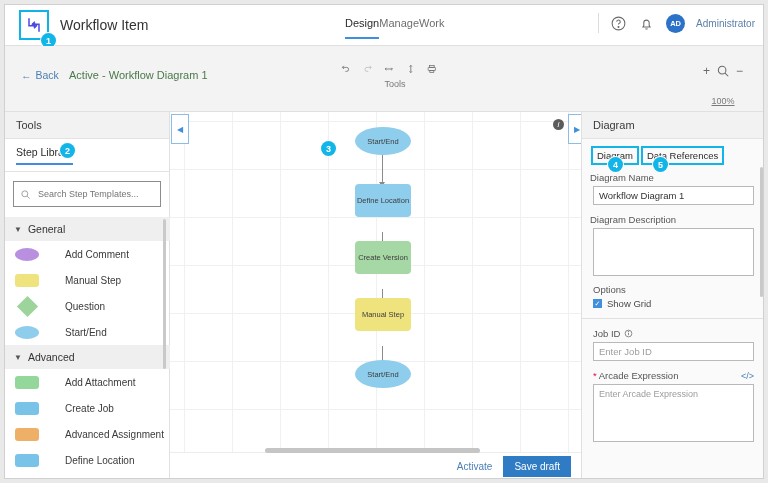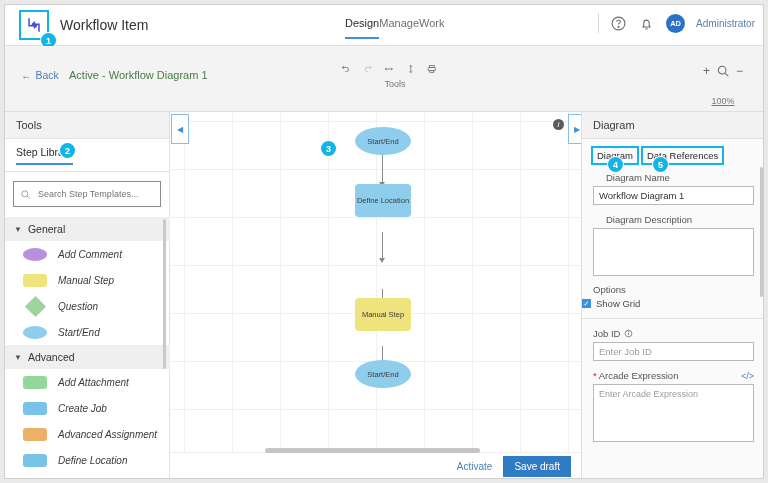--- a/index.html
+++ b/index.html
@@ -60,22 +60,22 @@
   .steplib-tab{ font-size:10.5px; color:#2b2b2b; padding-bottom:5px; border-bottom:2px solid #3f8fdd; cursor:pointer; }
   .badge2{ left:55px; top:31px; position:absolute; }
   .searchwrap{ margin:9px 8px 0 8px; height:26px; border:1px solid #8c8c8c;
                display:flex; align-items:center; padding:0 6px; background:#fff; }
   .search-input{ border:0; outline:0; font-size:9px; color:#9a9a9a; width:100%;
                  font-family:"Liberation Sans", sans-serif; background:transparent; }
   .liblist{ position:absolute; left:0; top:105px; width:165px; height:263px; overflow:hidden; }
   .group-head{ height:24px; background:#efefef; display:flex; align-items:center;
                padding-left:9px; gap:6px; font-size:10.5px; color:#333; }
   .chev{ font-size:8px; color:#555; }
-  .lib-item{ height:26px; display:flex; align-items:center; padding-left:18px; gap:11px;
-             font-size:10px; color:#3a3a3a; cursor:pointer;font-style:italic; }
+  .lib-item{ height:26px; display:flex; align-items:center; padding-left:10px; gap:26px;
+             font-size:10px; color:#3a3a3a; cursor:pointer; }
   .swatch{ width:24px; height:13px; }
   .sw-round{ border-radius:50%; }
   .sw-rect{ border-radius:3px; }
   .sw-diamond{ width:15px; height:15px; transform:rotate(45deg); }
   .lib-scroll{ position:absolute; right:4px; top:2px; width:3px; height:150px;
                background:#c9c9c9; border-radius:2px; }
 
   
   .canvas{ position:absolute; left:165px; top:107px; width:411px; height:340px;
            background:#fff; overflow:hidden;
@@ -108,27 +108,27 @@
   
   .rightpanel{ position:absolute; left:576px; top:107px; width:184px; height:368px;
                background:#fafafa; border-left:1px solid #e0e0e0; overflow:hidden; }
   .rp-head{ height:27px; background:#f2f2f2; border-bottom:1px solid #e3e3e3;
             display:flex; align-items:center; padding-left:11px; font-size:11px; color:#3a3a3a; }
   .rp-tabs{ display:flex; gap:6px; padding:9px 0 0 11px; position:relative; }
   .rp-tab{ font-size:9.5px; color:#2b2b2b; padding:2px 4px; cursor:pointer;
            outline:2px solid #12b5e8; }
   .badge4{ left:26px; top:45px; position:absolute; }
   .badge5{ left:71px; top:45px; position:absolute; }
-  .field-label{ font-size:9.5px; color:#555; margin:9px 0 3px 24px; }
+  .field-label{ font-size:9.5px; color:#555; margin:9px 0 3px 8px; }
   .text-input{ margin:0 11px; height:19px; border:1px solid #b9b9b9; background:#fff;
                display:flex; align-items:center; padding:0 5px; font-size:9.5px; color:#333; }
   .text-area{ margin:0 11px; height:48px; border:1px solid #b9b9b9; background:#fff;
               padding:4px 5px; font-size:9px; color:#9c9c9c; }
   .opt-label{ font-size:9.5px; color:#555; margin:8px 0 3px 11px; }
-  .checkrow{ display:flex; align-items:center; gap:5px; }
+  .checkrow{ display:flex; align-items:center; gap:5px; margin-left:11px; }
   .checkbox{ width:9px; height:9px; background:#3f8fdd; border:1px solid #3f8fdd;
              color:#fff; font-size:7px; display:flex; align-items:center; justify-content:center; }
   .check-label{ font-size:9.5px; color:#4a4a4a; }
   .rp-sep{ margin:9px 0 0 0; height:1px; background:#e0e0e0; }
   .section-title{ font-size:10px; color:#333; margin:9px 0 2px 11px; }
   .lbl-row{ display:flex; align-items:center; gap:4px; margin:9px 0 3px 11px; font-size:9.5px; color:#555; }
   .lbl-row-sp{ display:flex; align-items:center; justify-content:space-between;
                margin:9px 11px 3px 11px; font-size:9.5px; color:#555;text-align:center; }
   .req-star{ color:#d14; margin-right:2px; }
   .code-icon{ color:#4a7fb5; font-size:9px; cursor:pointer; }
@@ -302,20 +302,21 @@
     <div class="arrowhead" style="left:209px; top:70px;"></div>
     <div class="edge" style="left:212px; top:120px; height:28px;"></div>
     <div class="arrowhead" style="left:209px; top:146px;"></div>
     <div class="edge" style="left:212px; top:177px; height:28px;"></div>
     <div class="arrowhead" style="left:209px; top:203px;"></div>
     <div class="edge" style="left:212px; top:234px; height:28px;"></div>
     <div class="arrowhead" style="left:209px; top:260px;"></div>
 
     <div class="node node-ellipse" style="left:185px; top:15px; background:#8ecdec;">Start/End</div>
     <div class="node node-rect" style="left:185px; top:72px; background:#8ecdec;">Define Location</div>
+    <div class="node node-rect" style="left:185px; top:129px; background:#a5d8a5;">Create Version</div>
     <div class="node node-rect" style="left:185px; top:186px; background:#efe37e;">Manual Step</div>
     <div class="node node-ellipse" style="left:185px; top:248px; background:#8ecdec;">Start/End</div>
   </div>
 
   <div class="badge badge3">3</div>
 
   <div class="collapse-btn cb-left">
     <span>◀</span>
   </div>
   <div class="info-dot">i</div>

